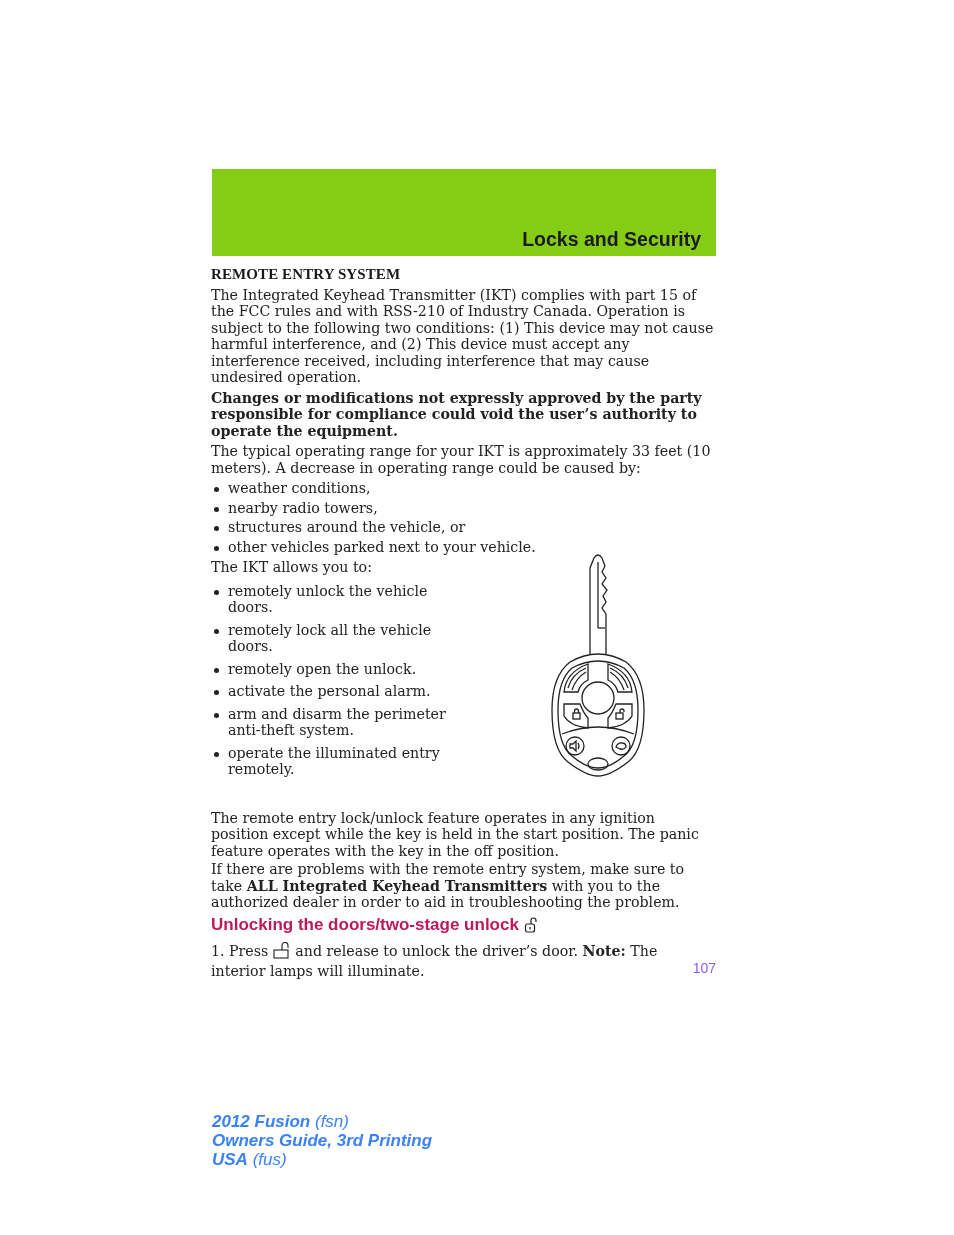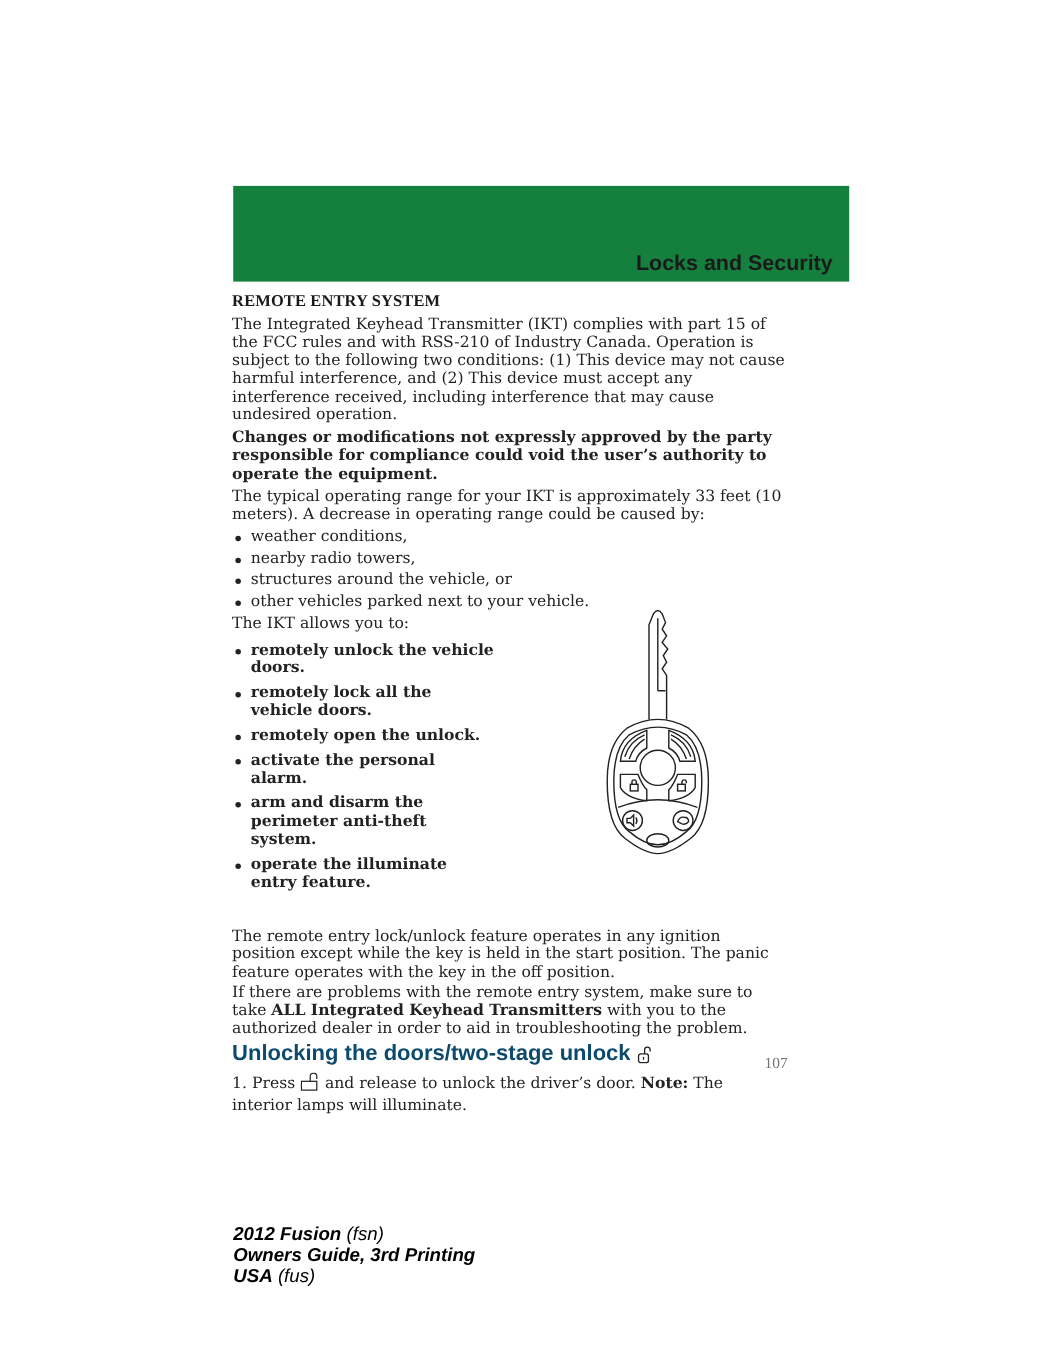--- a/index.html
+++ b/index.html
@@ -1,20 +1,20 @@
 <!DOCTYPE html>
 <html><head>
   <meta charset="utf-8">
   <style>
     html, body { margin: 0; padding: 0; background: #ffffff; }
     body { width: 954px; height: 1235px; position: relative; overflow: hidden; }
     .page { position: absolute; left: 0; top: 0; width: 954px; height: 1235px; }
     .header-band {
-      position: absolute; left: 212px; top: 169px; width: 560px; height: 87px;
-      background: #15803d;
+      position: absolute; left: 212px; top: 169px; width: 504px; height: 87px;
+      background: #84cc16;
     }
     .header-title {
       position: absolute; right: 15px; bottom: 5px;
       font-family: "Liberation Sans", sans-serif; font-weight: bold;
       font-size: 19.5px; color: #1a1a1a;
     }
     .content {
       position: absolute; left: 211px; top: 266px; width: 505px;
       font-family: "DejaVu Serif", serif; font-size: 14.2px; line-height: 16.5px;
       color: #222;
@@ -25,33 +25,33 @@
     }
     p { margin: 0 0 4px 0; }
     .bold { font-weight: bold; }
     ul.bullets { list-style: none; padding: 0; margin: 0 0 4px 0; }
     ul.bullets li { position: relative; padding-left: 17px; margin-bottom: 3px; }
     ul.bullets li::before {
       content: ""; position: absolute; left: 3px; top: 7px; width: 5px; height: 5px;
       border-radius: 50%; background: #222;
     }
     .features { width: 240px; }
-    .features li { margin-bottom: 6px !important; font-weight: bold; }
+    .features li { margin-bottom: 6px !important; }
     .subhead {
       font-family: "Liberation Sans", sans-serif; font-weight: bold;
-      font-size: 20px; color: #0c4a6e; margin: 6px 0 6px 0;
+      font-size: 17px; color: #be185d; margin: 6px 0 6px 0;
     }
     .page-num {
       position: absolute; left: 676px; top: 960px; width: 40px; text-align: right;
-      font-family: Liberation Serif, serif; font-size: 14px; color: #737373;
+      font-family: Liberation Sans, sans-serif; font-size: 14px; color: #8b5cf6;
     }
     .footer {
       position: absolute; left: 212px; top: 1112px;
       font-family: "Liberation Sans", sans-serif; font-style: italic;
-      font-size: 17px; line-height: 19px; color: #000000;
+      font-size: 17px; line-height: 19px; color: #3b82f6;
     }
     .footer .b { font-weight: bold; }
     .key-illustration { position: absolute; left: 550px; top: 550px; width: 95px; height: 228px; }
     .inline-icon { display: inline-block; vertical-align: -3px; }
   </style>
 </head>
 <body>
 
 <div class="page">
 
@@ -70,21 +70,21 @@
       <li>structures around the vehicle, or</li>
       <li>other vehicles parked next to your vehicle.</li>
     </ul>
     <p style="margin-bottom:7px">The IKT allows you to:</p>
     <ul class="bullets features">
       <li>remotely unlock the vehicle doors.</li>
       <li>remotely lock all the vehicle doors.</li>
       <li>remotely open the unlock.</li>
       <li>activate the personal alarm.</li>
       <li>arm and disarm the perimeter anti-theft system.</li>
-      <li>operate the illuminate entry feature.</li>
+      <li>operate the illuminated entry remotely.</li>
     </ul>
     <div style="height:26px"></div>
     <p style="margin-bottom:2px">The remote entry lock/unlock feature operates in any ignition position except while the key is held in the start position. The panic feature operates with the key in the off position.</p>
     <p><span>If there are problems with the remote entry system, make sure to take </span><span class="bold">ALL Integrated Keyhead Transmitters</span><span> with you to the authorized dealer in order to aid in troubleshooting the problem.</span></p>
     <div class="subhead">
       <span>Unlocking the doors/two-stage unlock</span>
       <span class="inline-icon">
         <svg width="14" height="16" viewBox="0 0 14 16">
             <rect x="1.5" y="7" width="9" height="8" rx="2" fill="none" stroke="#222" stroke-width="1.2"></rect>
             <path d="M7 7 V3.5 a2.5 2.5 0 0 1 5 0 V5" fill="none" stroke="#222" stroke-width="1.2"></path>

